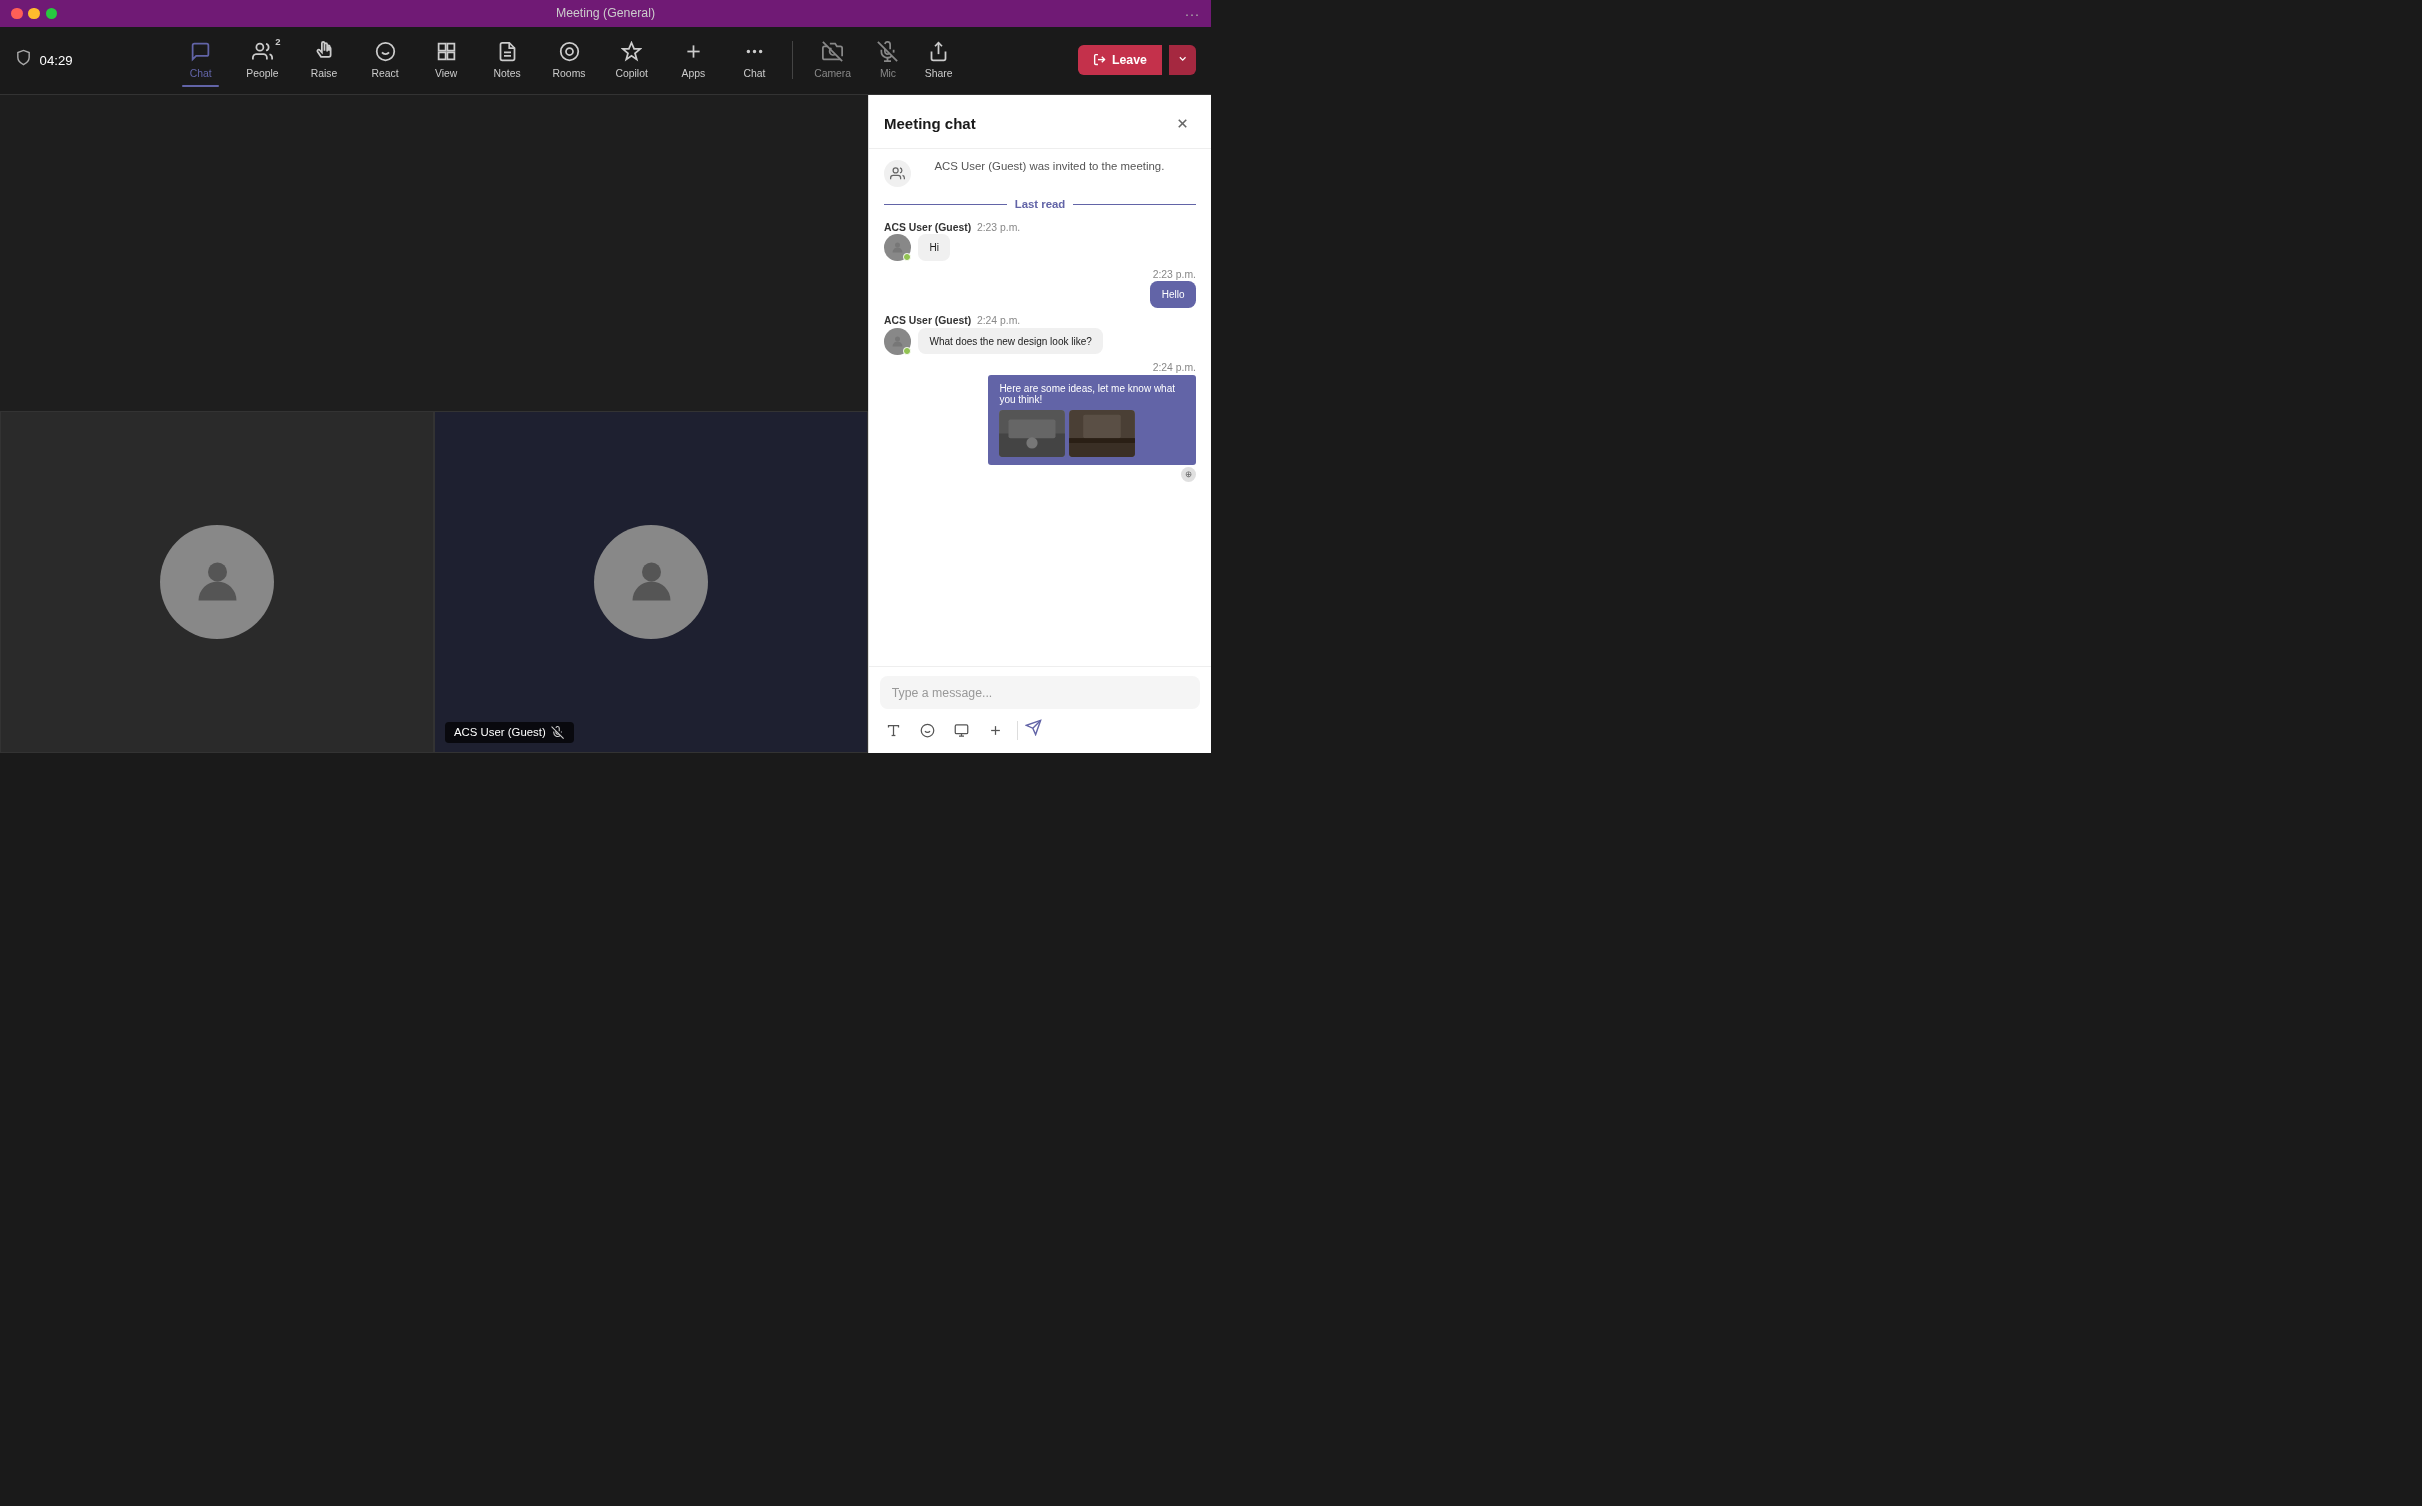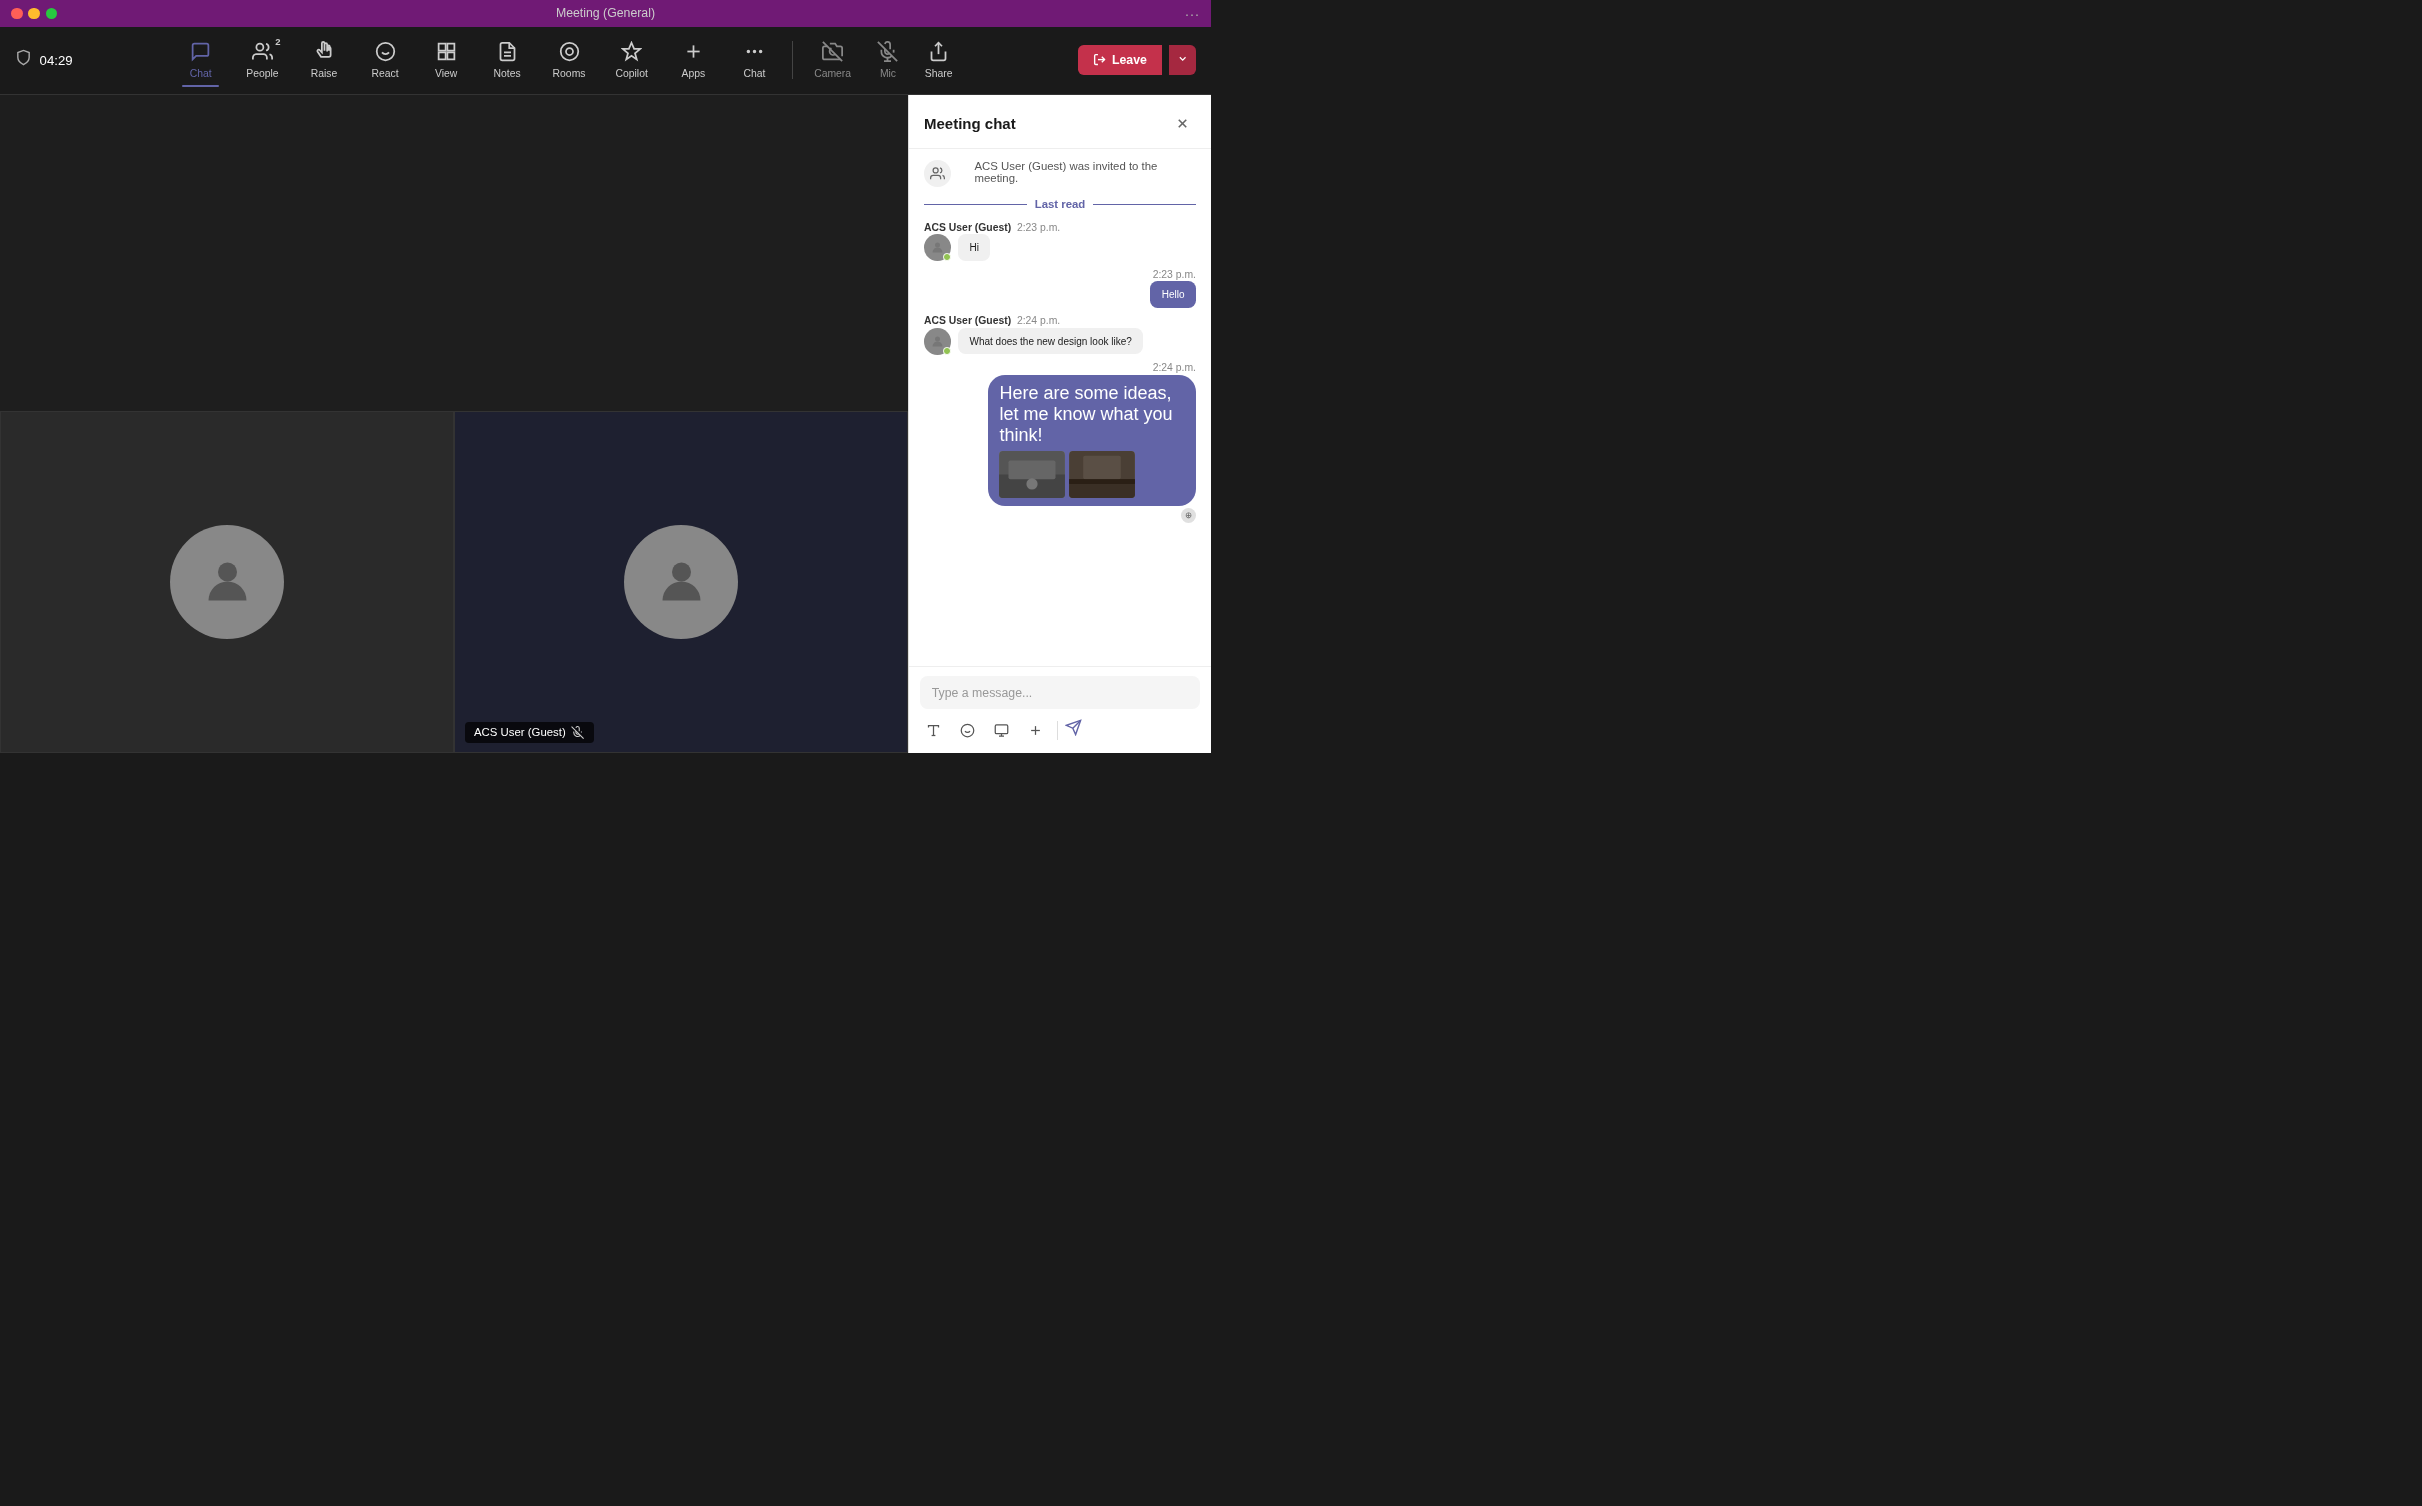--- a/index.html
+++ b/index.html
@@ -237,21 +237,21 @@
       font-size: 11.4px;
       padding: 3.8px 9.5px;
       border-radius: 3.8px;
       display: flex;
       align-items: center;
       gap: 5.7px;
     }
 
     
     .chat-panel {
-      width: 303px;
+      width: 343px;
       background: #fff;
       display: flex;
       flex-direction: column;
       border-left: 0.9px solid #ddd;
       justify-content: space-between;
     }
     .chat-header {
       padding: 15px 15px 11.4px;
       display: flex;
       align-items: center;
@@ -717,21 +717,21 @@
               <path d="M20 20c0-4.4-3.6-8-8-8s-8 3.6-8 8"></path>
             </svg>
             <div class="online-dot"></div>
           </div>
           <div class="msg-bubble">What does the new design look like?</div>
         </div>
       </div>
 
       <div class="outgoing-row">
         <div class="msg-time-right">2:24 p.m.</div>
-        <div style="background:#6264a7; border-radius:17px; padding:7.6px 11.4px; max-width:208px; color:#fff; font-size:18px;">
+        <div style="background:#6264a7; border-radius:3px; padding:7.6px 11.4px; max-width:208px; color:#fff; font-size:10px;">
           <span>Here are some ideas, let me know what you think!</span>
           <div class="msg-images">
             <div class="msg-image-thumb">
               <svg width="66" height="47" viewBox="0 0 70 50">
                 <rect width="70" height="50" fill="#555"></rect>
                 <rect x="0" y="25" width="70" height="25" fill="#444"></rect>
                 <rect x="10" y="10" width="50" height="20" fill="#666" rx="2"></rect>
                 <circle cx="35" cy="35" r="6" fill="#777"></circle>
               </svg>
             </div>

